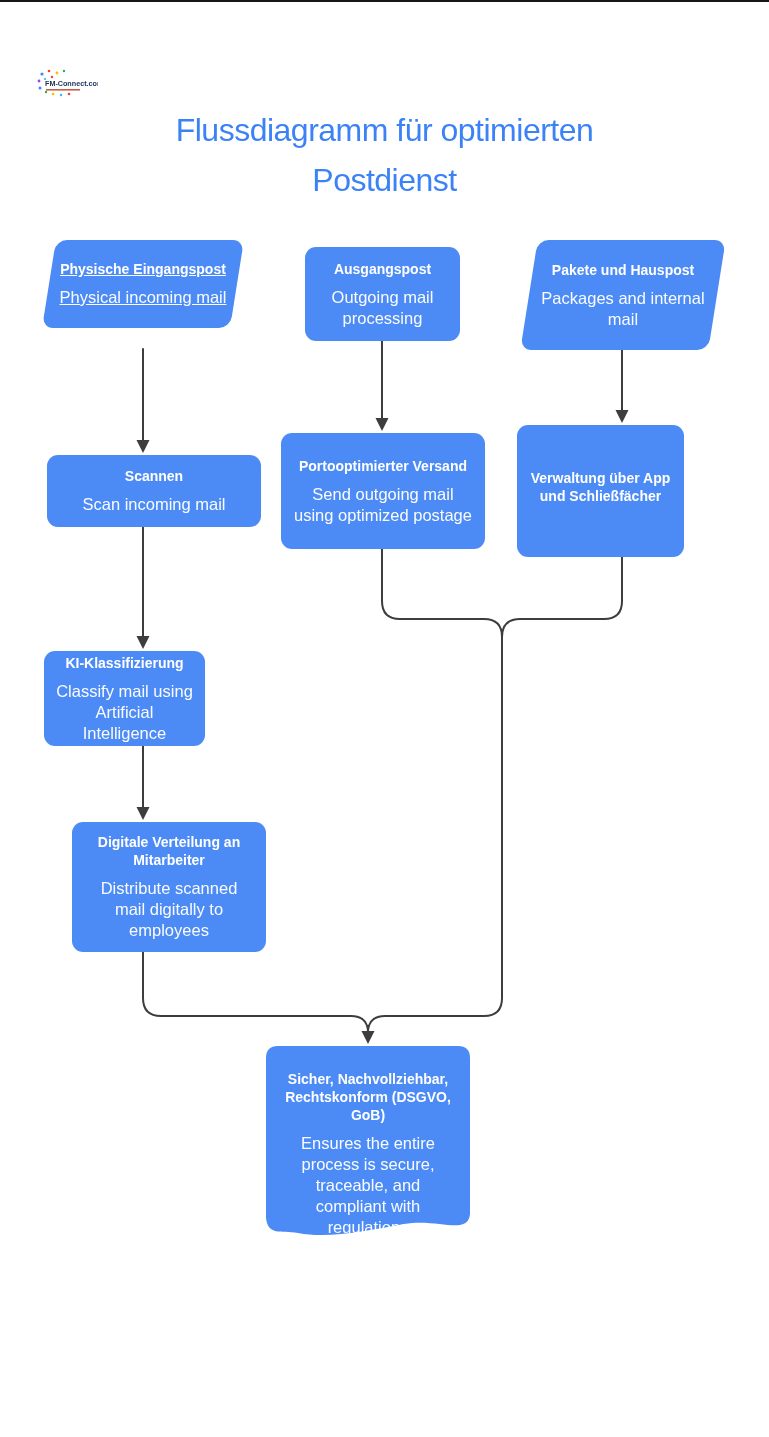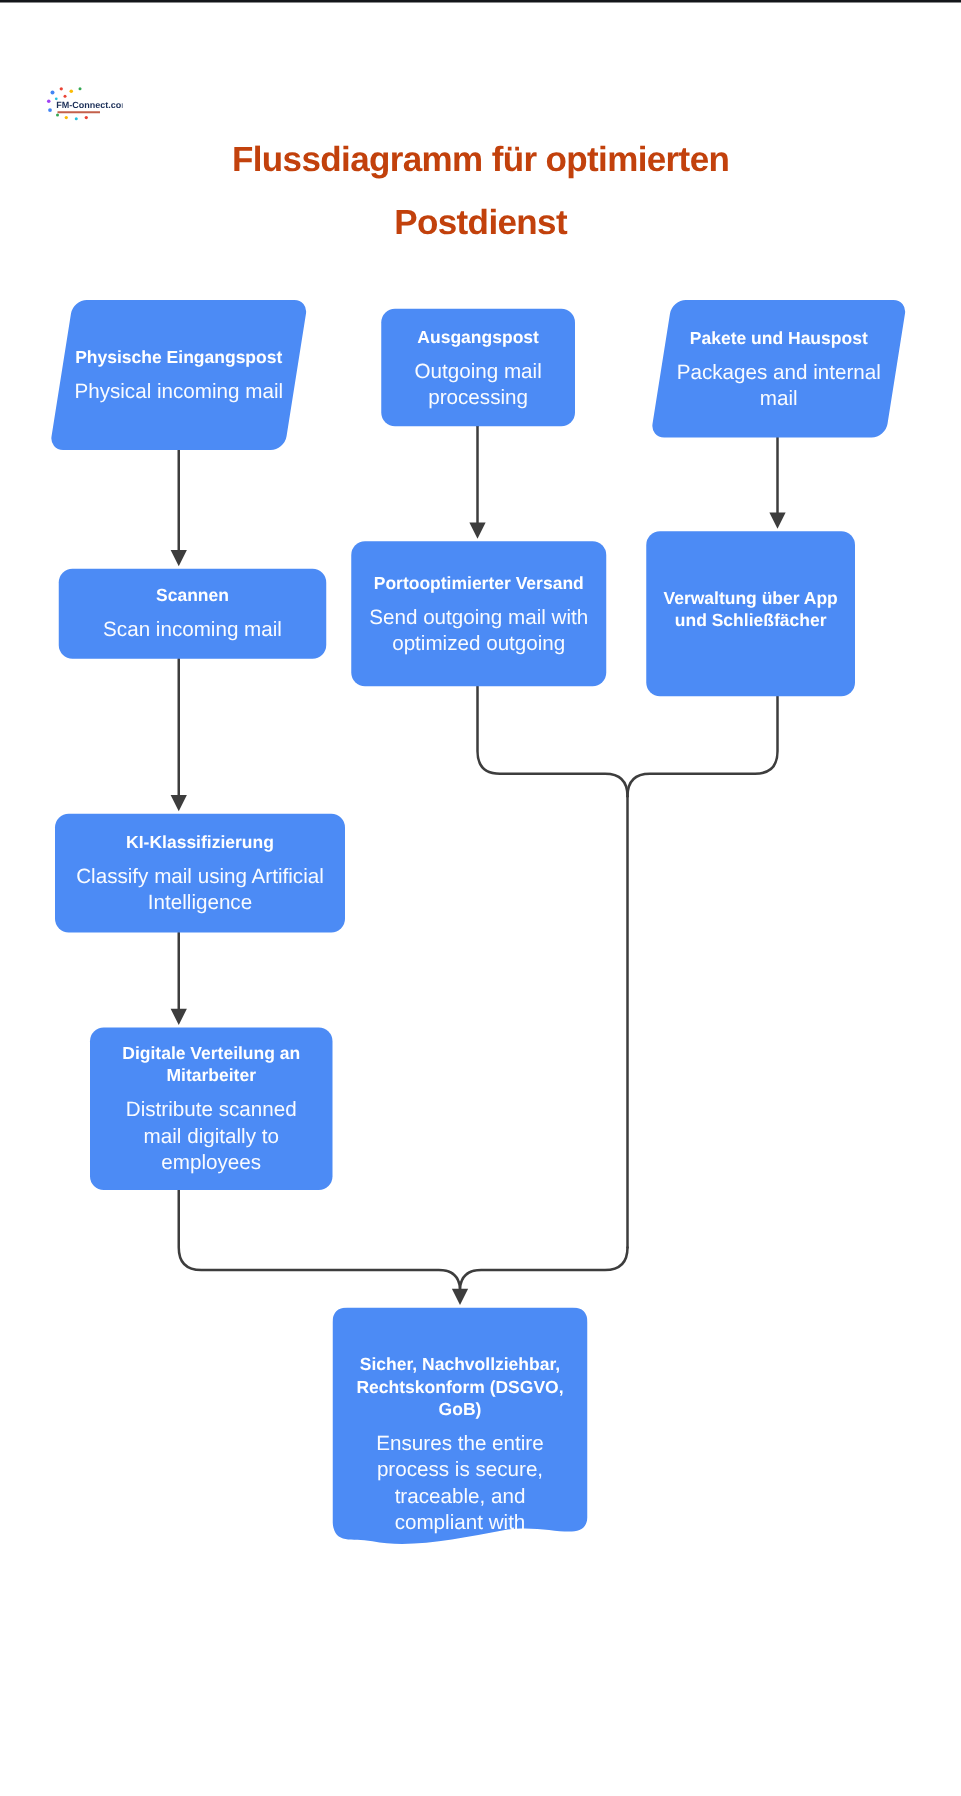--- a/index.html
+++ b/index.html
@@ -5,22 +5,22 @@
   html,body{margin:0;padding:0;background:#ffffff;}
   body{font-family:"Liberation Sans","DejaVu Sans",sans-serif;}
   .canvas{
     position:relative;width:769px;height:1437px;background:#ffffff;
     overflow:hidden;margin:0 auto;
   }
   .top-edge{position:absolute;top:0;left:0;width:100%;height:2px;background:#14161a;}
   
   .page-title{
     position:absolute;top:84px;left:0;width:100%;
-    text-align:center;color:#c2410c;font-weight:bold;
-    font-size:28px;line-height:50px;letter-spacing:-0.5px;
+    text-align:center;color:#3b82f6;font-weight:normal;
+    font-size:32px;line-height:50px;letter-spacing:-0.5px;
   }
   .page-title span{display:block;}
   
   .logo{position:absolute;left:36px;top:68px;width:62px;height:36px;}
   
   .node{
     position:absolute;display:flex;flex-direction:column;justify-content:center;
     align-items:center;text-align:center;color:#fff;box-sizing:border-box;
     padding:8px 12px;
   }
@@ -32,21 +32,21 @@
     position:relative;z-index:1;font-weight:bold;font-size:14px;line-height:18px;
     margin:0 0 9px 0;
   }
   .node .body{
     position:relative;z-index:1;font-size:16.5px;line-height:21px;
     color:rgba(255,255,255,0.97);font-weight:400;
   }
   
   .node.doc{padding:14px 16px;justify-content:flex-start;}
   .node.doc .docshape{position:absolute;left:0;top:0;z-index:0;}
-  .node.doc .title{margin-top:22px;}
+  .node.doc .title{margin-top:10px;}
   
   .edges{position:absolute;inset:0;pointer-events:none;}
 </style>
 </head>
 <body>
 
 <div class="canvas">
   <div class="top-edge"></div>
 
   <div class="logo">
@@ -93,21 +93,21 @@
     <g fill="#3d3d3d" stroke="none">
       <polygon points="136.5,440 149.5,440 143,453"></polygon>
       <polygon points="375.5,418 388.5,418 382,431"></polygon>
       <polygon points="615.5,410 628.5,410 622,423"></polygon>
       <polygon points="136.5,636 149.5,636 143,649"></polygon>
       <polygon points="136.5,807 149.5,807 143,820"></polygon>
       <polygon points="361.5,1031 374.5,1031 368,1044"></polygon>
     </g>
   </svg>
 
-  <div class="node para" style="left:40px;top:240px;width:206px;height:120px;">
+  <div class="node para" style="left:40px;top:240px;width:206px;height:88px;text-decoration:underline;">
     <div class="bg"></div>
     <div class="title">Physische Eingangspost</div>
     <div class="body">Physical incoming mail</div>
   </div>
 
   <div class="node" style="left:305px;top:247px;width:155px;height:94px;">
     <div class="bg"></div>
     <div class="title">Ausgangspost</div>
     <div class="body">Outgoing mail processing</div>
   </div>
@@ -120,29 +120,29 @@
 
   <div class="node" style="left:47px;top:455px;width:214px;height:72px;">
     <div class="bg"></div>
     <div class="title">Scannen</div>
     <div class="body">Scan incoming mail</div>
   </div>
 
   <div class="node" style="left:281px;top:433px;width:204px;height:116px;text-align:center;">
     <div class="bg"></div>
     <div class="title">Portooptimierter Versand</div>
-    <div class="body">Send outgoing mail with optimized outgoing</div>
+    <div class="body">Send outgoing mail using optimized postage</div>
   </div>
 
   <div class="node" style="left:517px;top:425px;width:167px;height:132px;border-radius:11px;">
     <div class="bg"></div>
     <div class="title">Verwaltung über App und Schließfächer</div>
   </div>
 
-  <div class="node" style="left:44px;top:651px;width:232px;height:95px;">
+  <div class="node" style="left:44px;top:651px;width:161px;height:95px;">
     <div class="bg"></div>
     <div class="title">KI-Klassifizierung</div>
     <div class="body">Classify mail using Artificial Intelligence</div>
   </div>
 
   <div class="node" style="left:47px;top:822px;width:194px;height:130px;margin-left:25px;">
     <div class="bg"></div>
     <div class="title">Digitale Verteilung an Mitarbeiter</div>
     <div class="body">Distribute scanned mail digitally to employees</div>
   </div>

